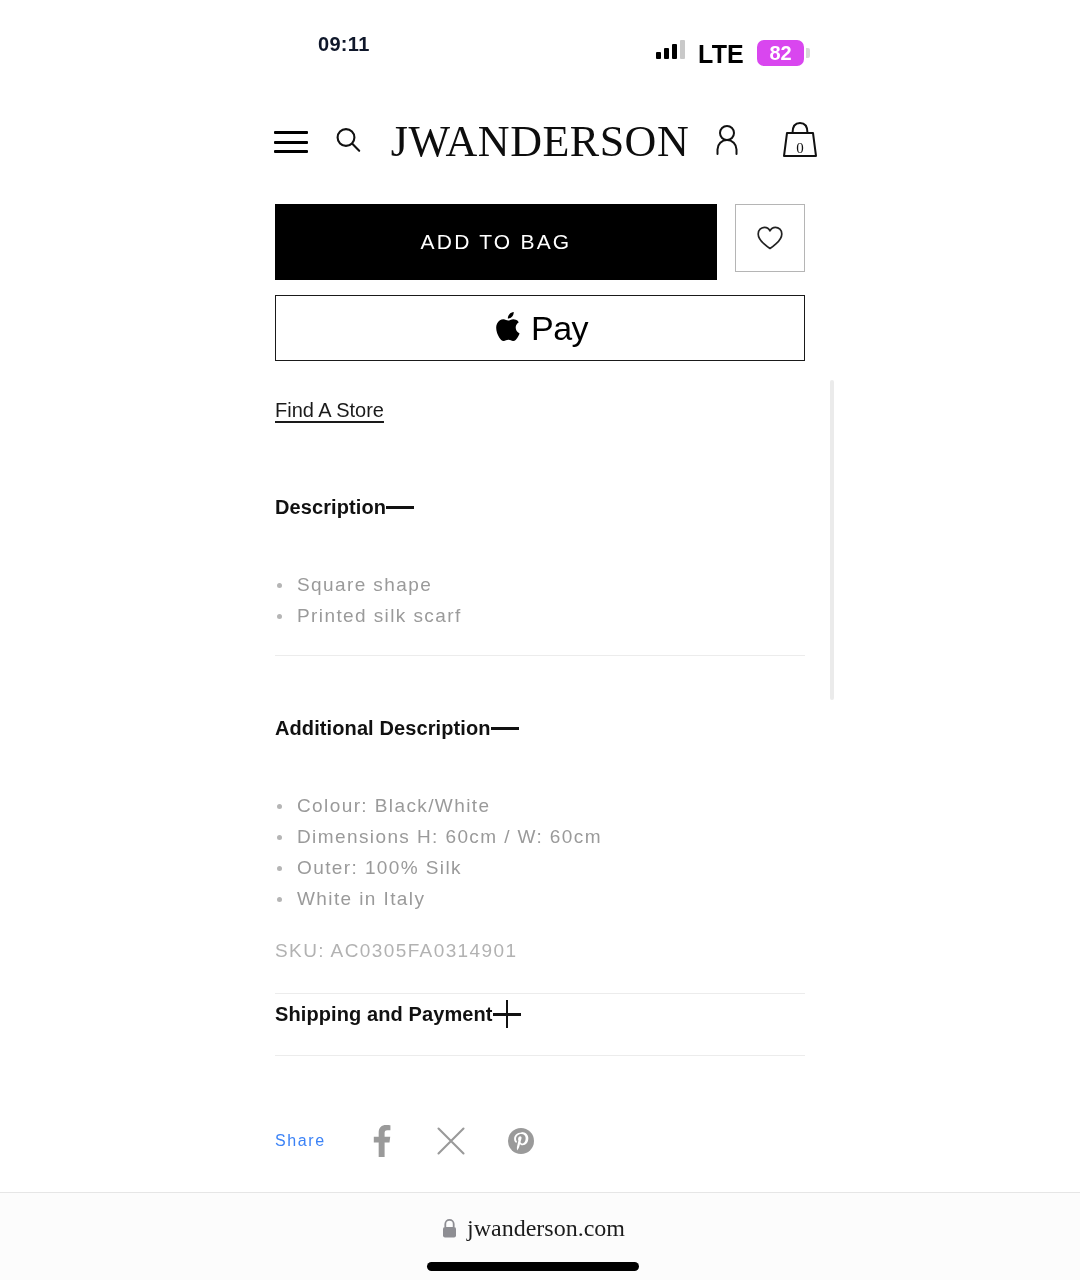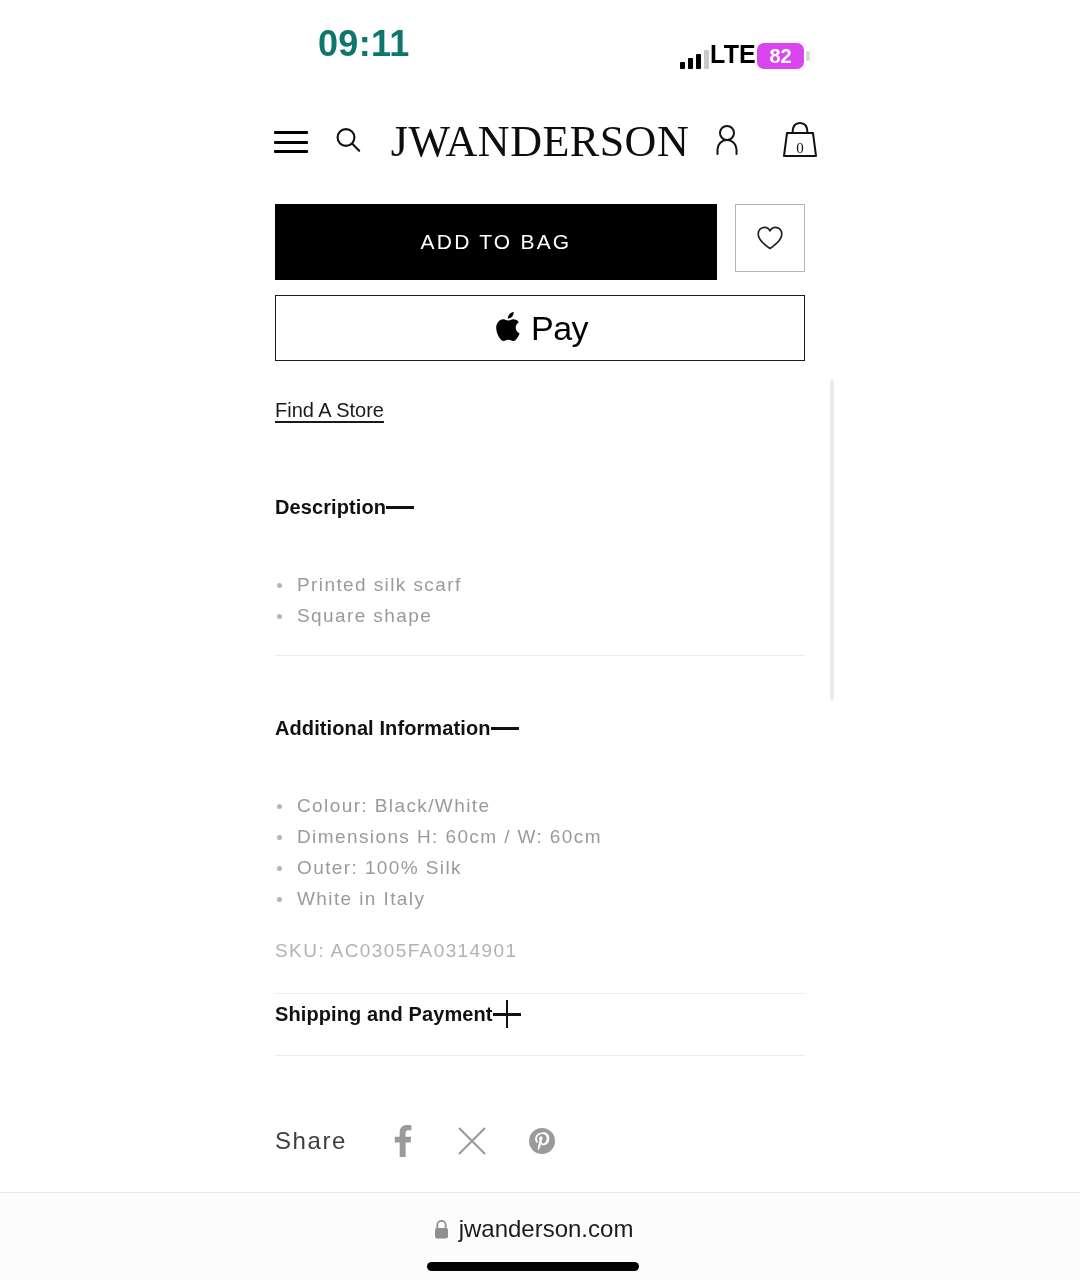--- a/index.html
+++ b/index.html
@@ -22,29 +22,29 @@
     position: absolute;
     top: 0; left: 0;
     width: 1080px;
     height: 88px;
     display: flex;
     align-items: center;
     justify-content: space-between;
     padding: 0 276px 0 318px;
   }
   .status-time {
-    font-size: 36px;
+    font-size: 20px;
     font-weight: bold;
-    color: #0f766e;
+    color: #0f172a;
     letter-spacing: 0.3px;
   }
   .status-right {
     display: flex;
-    align-items: flex-end;
-    gap: 1px;
+    align-items: flex-start;
+    gap: 13px;
     margin-top: 21px;
   }
   .signal { display: flex; align-items: flex-end; gap: 3px; height: 19px; }
   .signal i { width: 5px; background: #000; border-radius: 1px; display:block; }
   .signal i:nth-child(1) { height: 7px; }
   .signal i:nth-child(2) { height: 11px; }
   .signal i:nth-child(3) { height: 15px; }
   .signal i:nth-child(4) { height: 19px; background: #c9c9c9; }
   .lte { font-size: 25px; font-weight: bold; color: #000; letter-spacing: 0.2px; }
   .battery {
@@ -228,22 +228,22 @@
 
   
   .share-row {
     position: absolute;
     top: 1124px; left: 275px;
     display: flex;
     align-items: center;
     gap: 40px;
   }
   .share-label {
-    font-size: 24px;
-    color: #404040;
+    font-size: 16px;
+    color: #3b82f6;
     letter-spacing: 1.6px;
   }
   .share-ico { cursor: pointer; display: flex; align-items: center; justify-content: center; width: 30px; height: 34px; }
 
   
   .scrollbar {
     position: absolute;
     left: 830px; top: 380px;
     width: 4px; height: 320px;
     background: #ebebeb;
@@ -257,20 +257,21 @@
     width: 1080px;
     height: 88px;
     background: #fcfcfc;
     border-top: 1px solid #e6e6e6;
     margin-left: 0;
   }
   .browser-bar-inner {
     position: absolute;
     left: 231px; right: 245px; top: 0;
     height: 88px;
+    font-family: Liberation Serif, serif;
   }
   .url-row {
     display: flex;
     align-items: center;
     justify-content: center;
     gap: 9px;
     padding-top: 22px;
   }
   .url-text {
     font-size: 24px;
@@ -364,29 +365,29 @@
   <div class="find-store">Find A Store</div>
 
   <div class="scrollbar"></div>
 
   <div class="section" style="top:493px;">
     <div class="acc-head">
       <div class="acc-title">Description</div>
       <div class="sign"></div>
     </div>
     <ul class="bullets" style="margin-top:48px;">
+      <li>Square shape</li>
       <li>Printed silk scarf</li>
-      <li>Square shape</li>
     </ul>
     <div class="divider" style="margin-top:24px;"></div>
   </div>
 
   <div class="section" style="top:714px;">
     <div class="acc-head">
-      <div class="acc-title">Additional Information</div>
+      <div class="acc-title">Additional Description</div>
       <div class="sign"></div>
     </div>
     <ul class="bullets" style="margin-top:48px;">
       <li>Colour: Black/White</li>
       <li>Dimensions H: 60cm / W: 60cm</li>
       <li>Outer: 100% Silk</li>
       <li>White in Italy</li>
     </ul>
     <div class="sku">SKU: AC0305FA0314901</div>
     <div class="divider" style="margin-top:31px;"></div>

